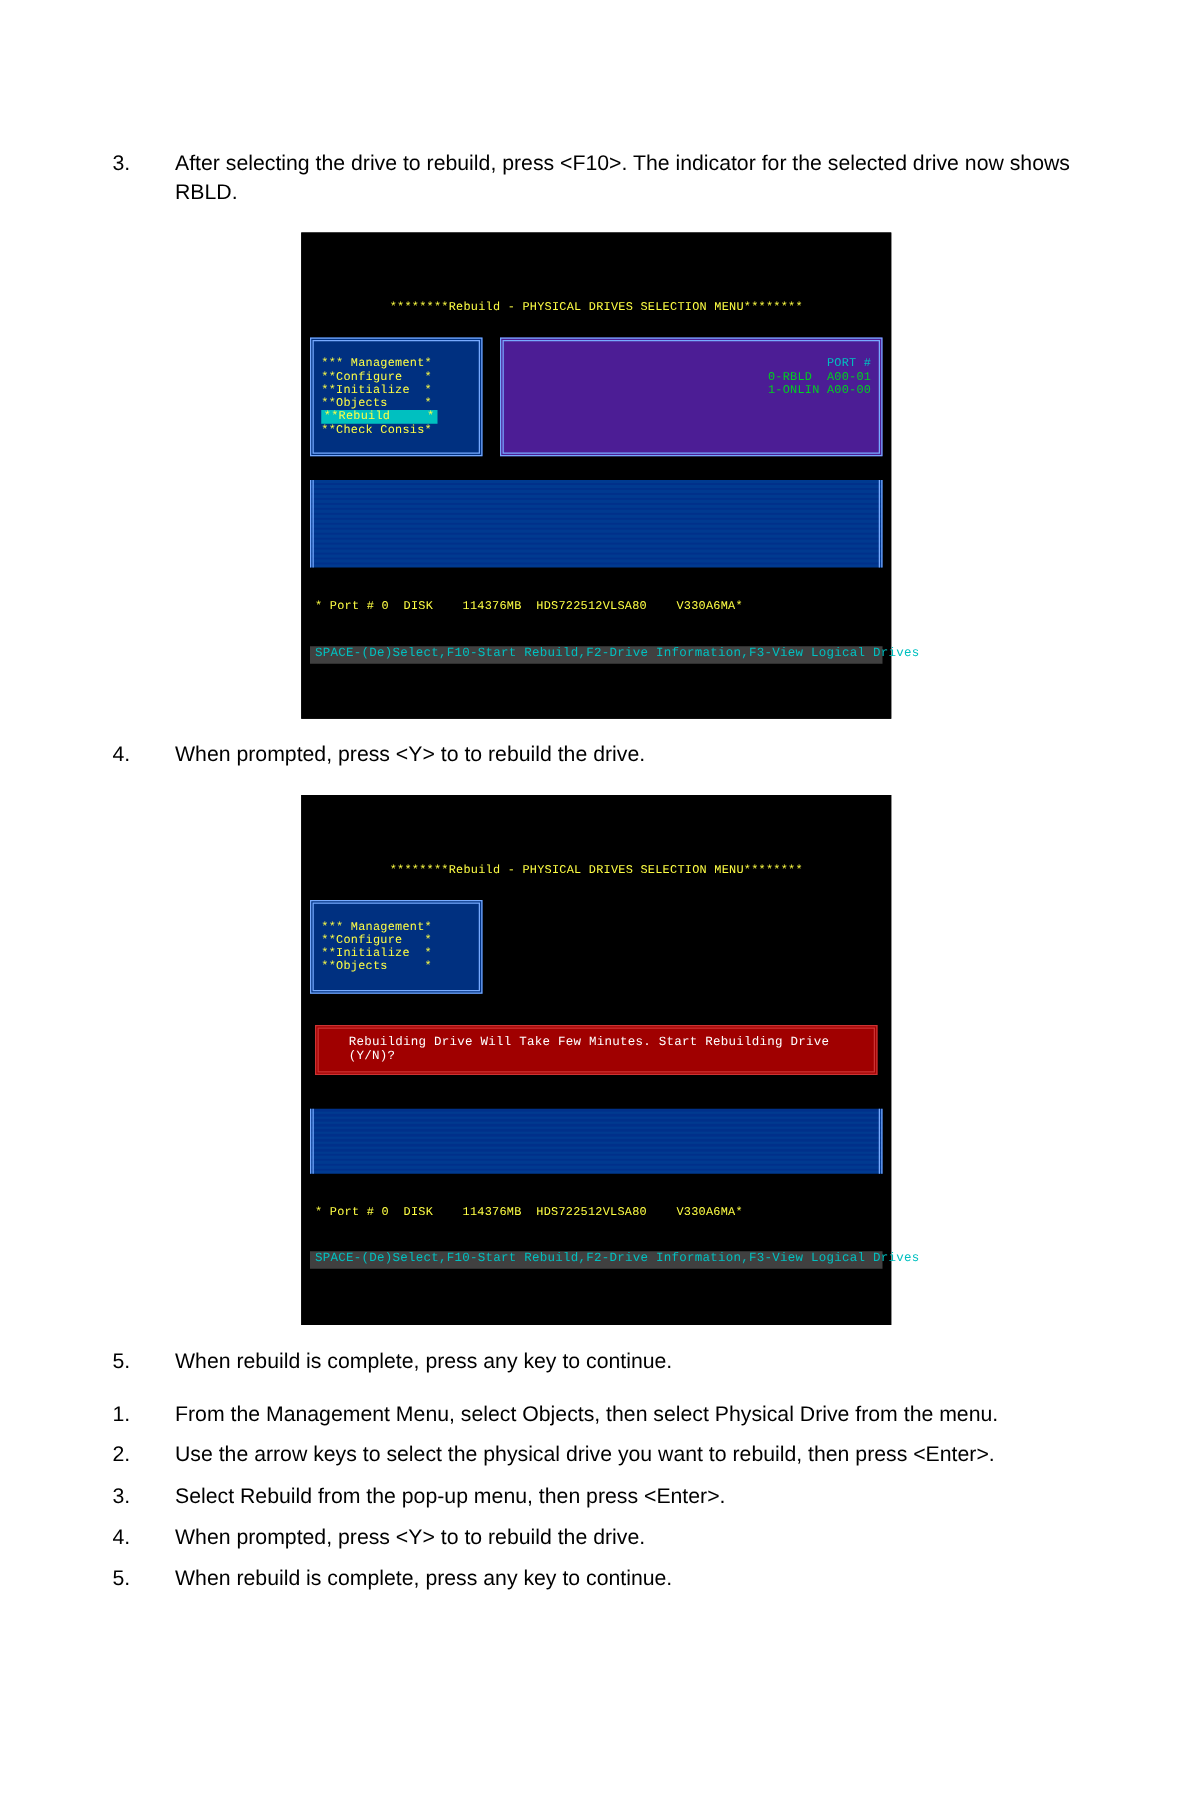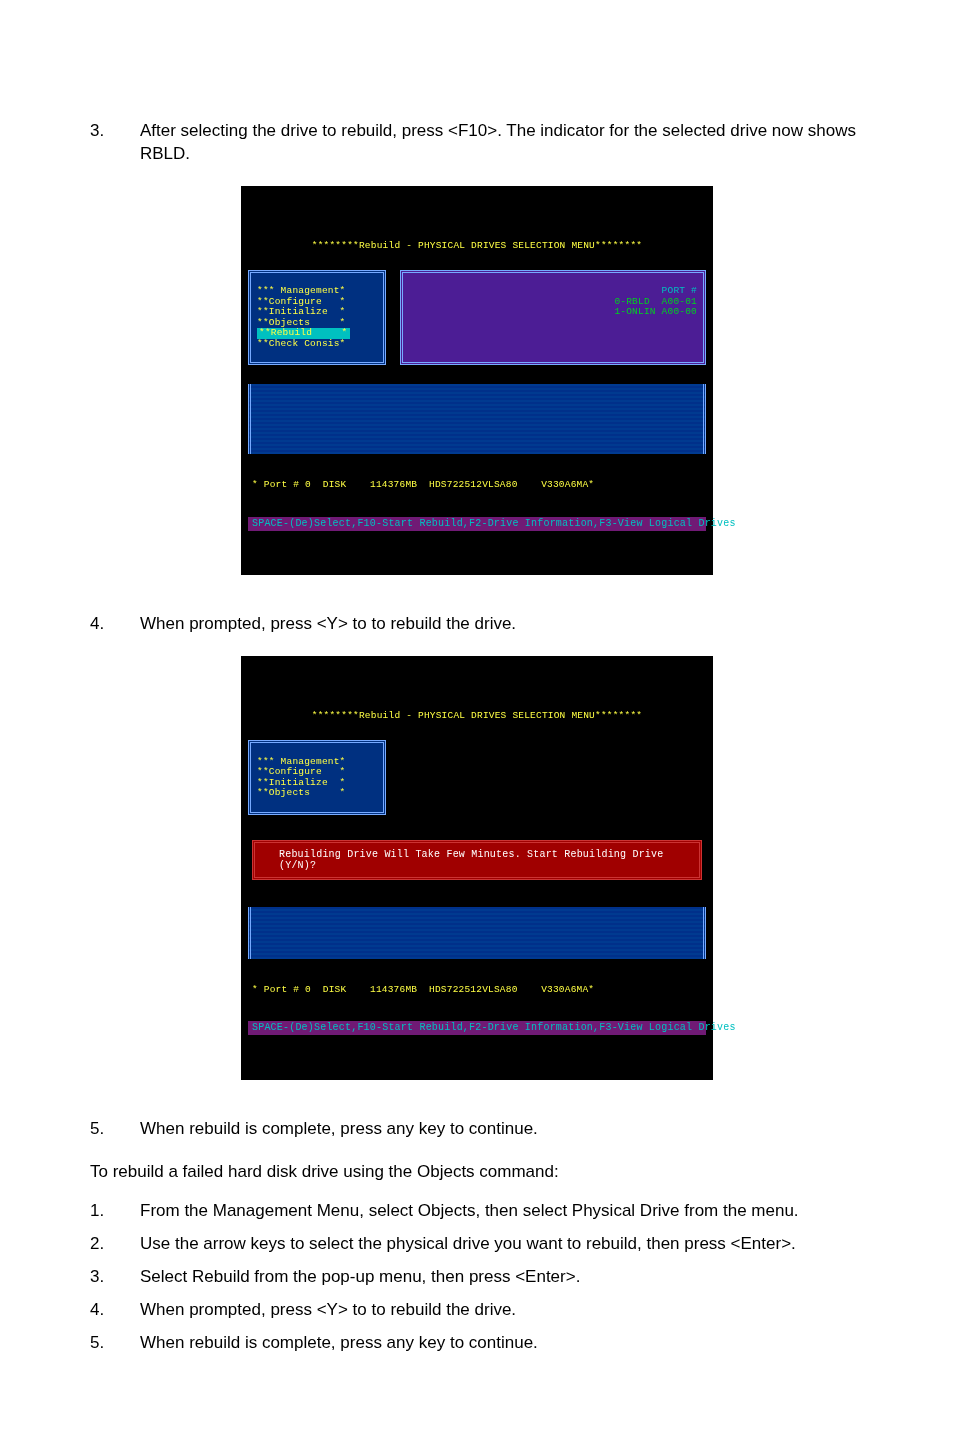--- a/index.html
+++ b/index.html
@@ -33,21 +33,21 @@
     flex: 1;
   }
   .bold { font-weight: normal; }
   h3.sub {
     font-family: Verdana, Arial, sans-serif;
     font-size: 22px;
     font-weight: bold;
     margin: 20px 0 2px 0;
   }
   .screenshot {
-    margin: 14px auto 38px auto;
+    margin: 14px auto 18px auto;
     width: 470px;
     background: #000;
     border: 1px solid #000;
     font-family: "Courier New", monospace;
     font-size: 9.5px;
     line-height: 1.1;
     color: #fff;
     white-space: pre;
     letter-spacing: 0.2px;
   }
@@ -95,21 +95,21 @@
     margin: 3px 0 2px 0;
     padding: 2px 4px 3px 4px;
     color: #ff4;
     font-size: 9.5px;
   }
   .dos-foot {
     margin: 0;
     padding: 1px 0 2px 4px;
     color: #00c0c0;
     font-size: 10px;
-    background: #701a75;
+    background: #404040;
   }
   .dos-banner {
     margin: 6px 4px;
     padding: 6px 24px;
     background: #a00000;
     color: #fff;
     text-align: left;
     border: 3px double #c33;
     font-size: 10px;
     white-space: pre-wrap;
@@ -181,23 +181,20 @@
     </div>
   </div>
 
   <ol class="steps" start="5">
     <li>
       <span class="num">5.</span>
       <span class="body">When rebuild is complete, press any key to continue.</span>
     </li>
   </ol>
 
-  <p style="margin-top:2px">
-    <span>To rebuild a failed hard disk drive using the </span><span class="bold">Objects</span><span> command:</span>
-  </p>
 
   <ol class="steps">
     <li>
       <span class="num">1.</span>
       <span class="body">
         <span>From the Management Menu, select </span><span class="bold">Objects</span><span>, then select </span><span class="bold">Physical Drive</span><span> from the menu.</span>
       </span>
     </li>
     <li>
       <span class="num">2.</span>

